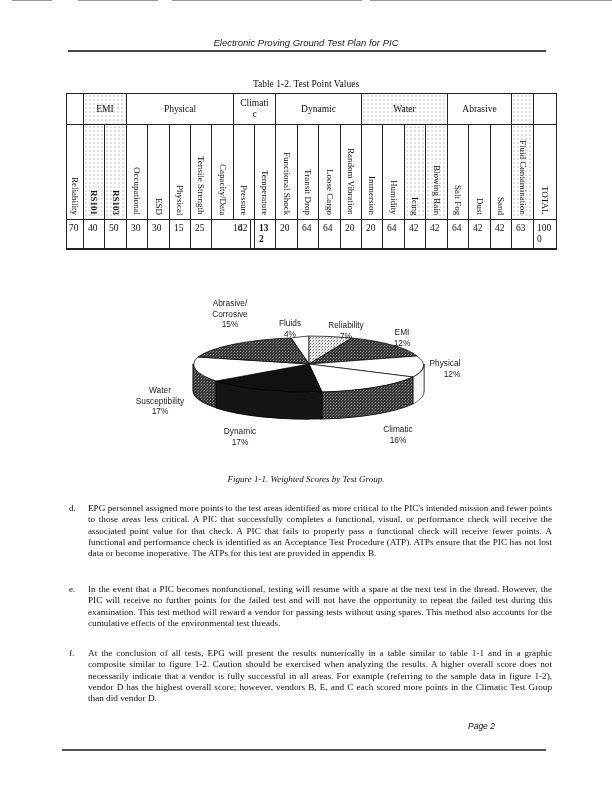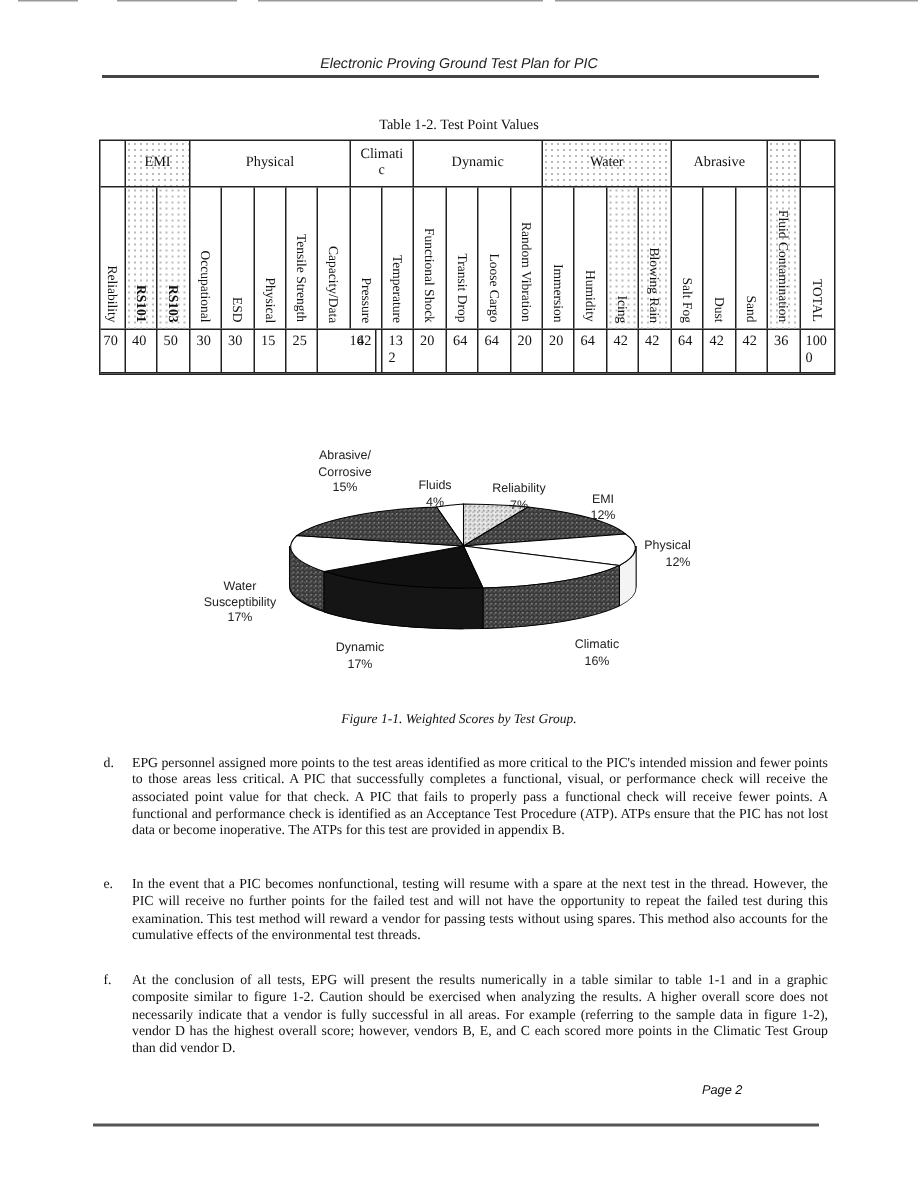--- a/index.html
+++ b/index.html
@@ -156,21 +156,21 @@
       </div>
     <div class="cell" style="left:124px;width:21px;">
         <span class="num">25</span>
       </div>
     <div class="cell" style="left:162px;width:22px;">
         <span class="num">16</span>
       </div>
     <div class="cell" style="left:167px;width:21px;">
         <span class="num">42</span>
       </div>
-    <div class="cell" style="left:188px;width:21px;">
+    <div class="cell" style="left:188px;width:21px;font-weight:bold;">
         <span class="num" style="width:12px;word-break:break-all;">132</span>
       </div>
     <div class="cell" style="left:209px;width:22px;">
         <span class="num">20</span>
       </div>
     <div class="cell" style="left:231px;width:21px;">
         <span class="num">64</span>
       </div>
     <div class="cell" style="left:252px;width:22px;">
         <span class="num">64</span>
@@ -193,21 +193,21 @@
     <div class="cell" style="left:381px;width:21px;">
         <span class="num">64</span>
       </div>
     <div class="cell" style="left:402px;width:22px;">
         <span class="num">42</span>
       </div>
     <div class="cell" style="left:424px;width:21px;">
         <span class="num">42</span>
       </div>
     <div class="cell" style="left:445px;width:22px;">
-        <span class="num">36</span>
+        <span class="num">63</span>
       </div>
     <div class="cell" style="left:467px;width:22px;border-right:none;">
         <span class="num" style="left:3px;width:16px;word-break:break-all;">1000</span>
       </div>
   </div>
 
 </div>
 
 <svg class="abs" style="left:0;top:0;" width="612" height="792">
   <defs>

